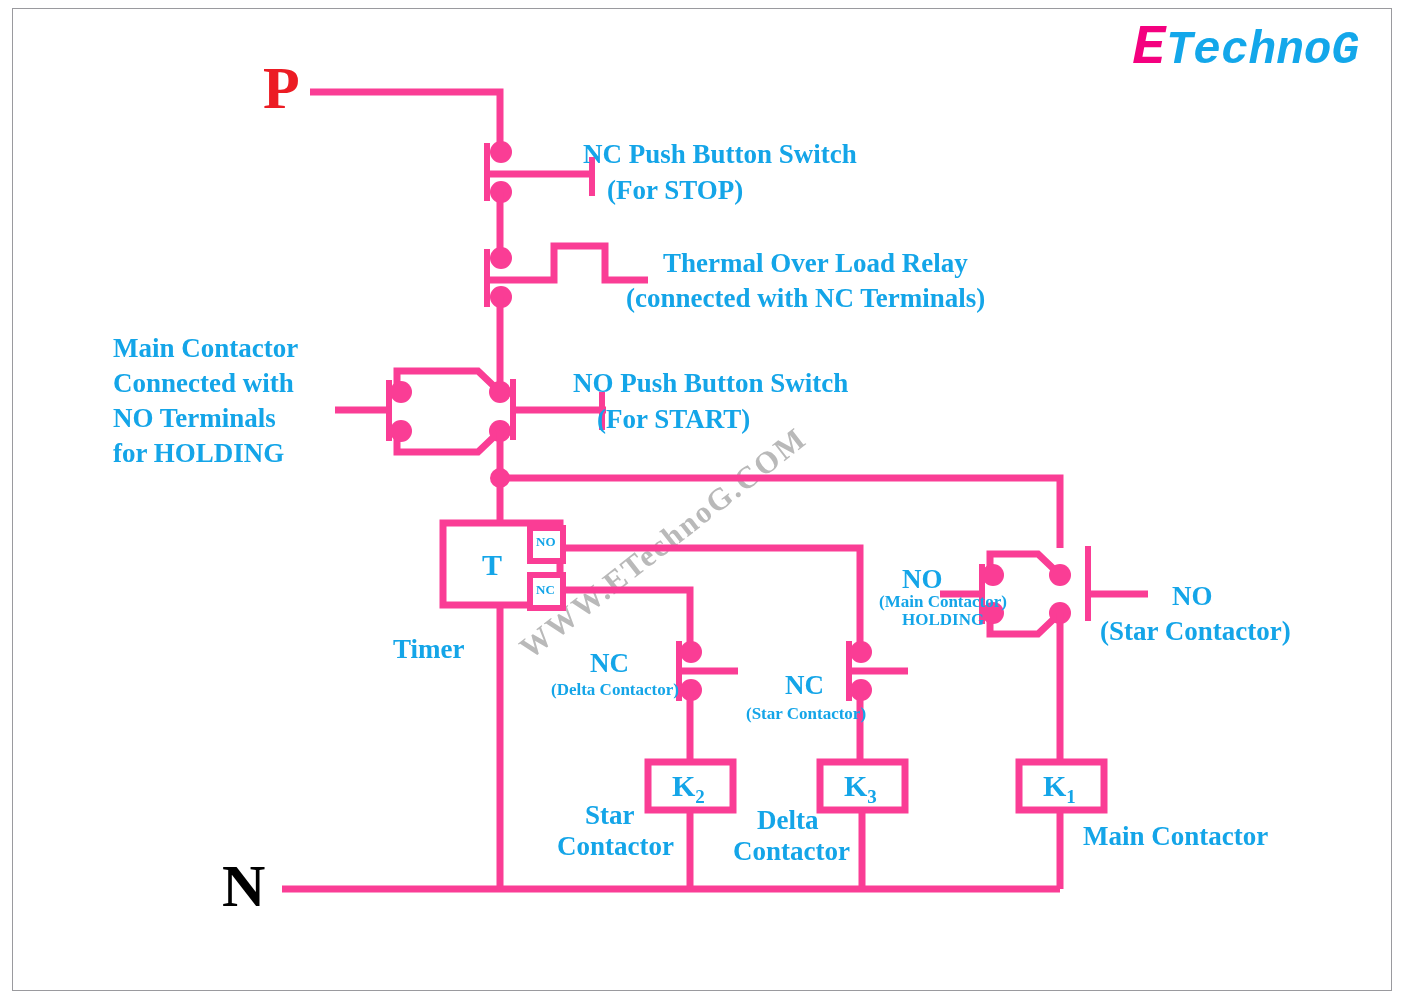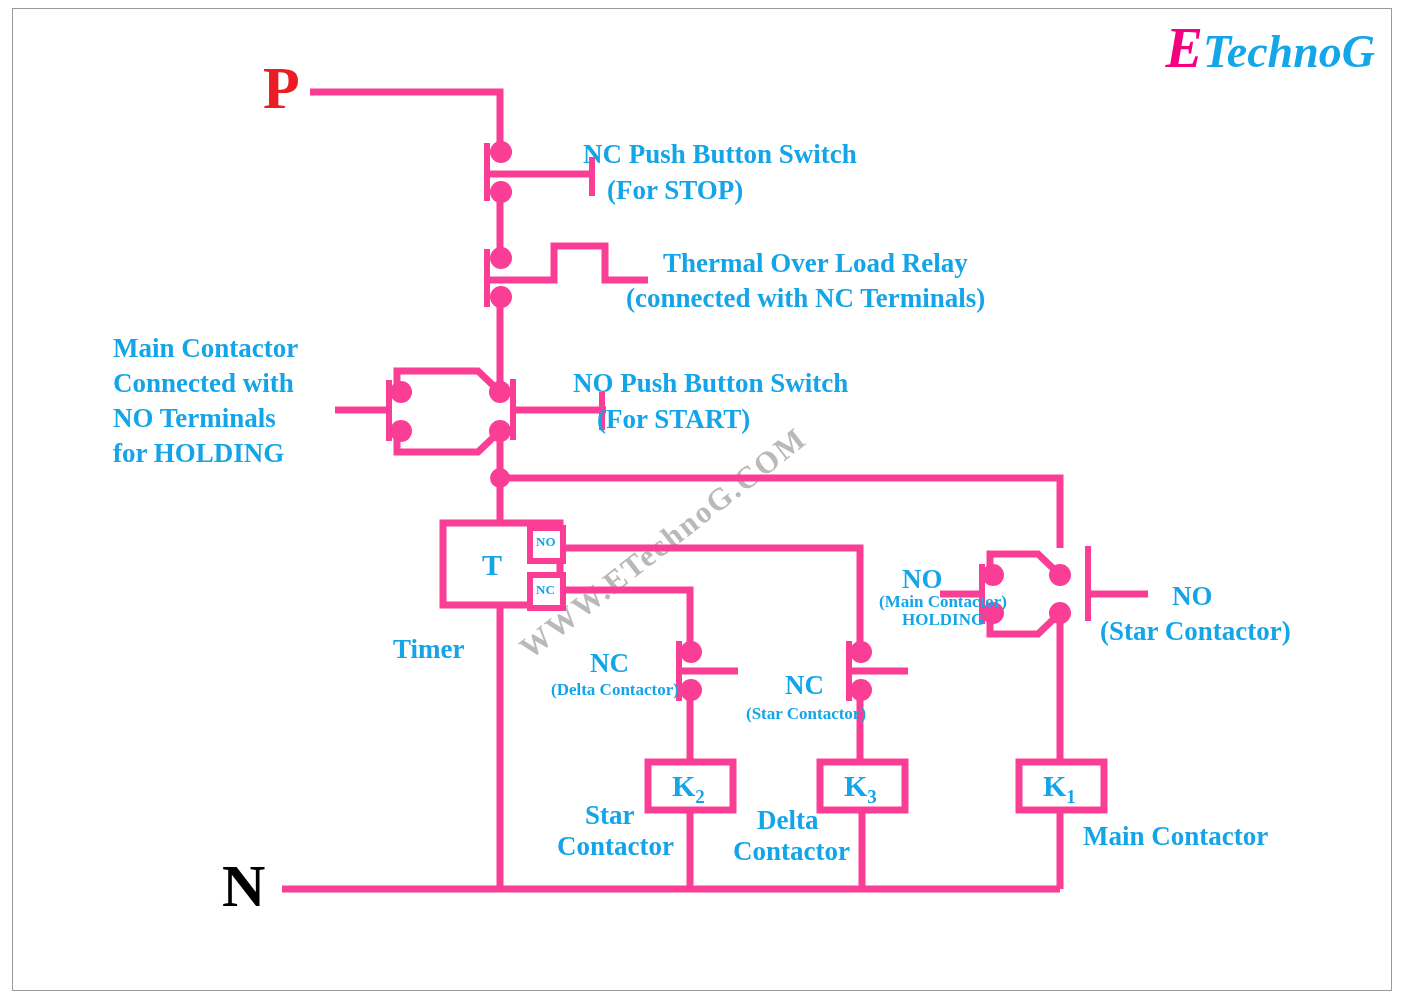--- a/index.html
+++ b/index.html
@@ -105,23 +105,23 @@
   }
   .watermark {
     font-family: "Liberation Serif", serif;
     fill: #b9b9b9;
     font-weight: bold;
     font-size: 31px;
     letter-spacing: 2px;
   }
   #logo {
     position: absolute;
-    right: 28px;
+    right: 44px;
     top: 20px;
-    font-family: Liberation Serif, serif;
+    font-family: Liberation Mono, monospace;
     font-style: italic;
     font-weight: bold;
     font-size: 46px;
     white-space: nowrap;
     line-height: 1;
   }
   #logo .logo-e { color: #f4007f; font-size: 56px; }
   #logo .logo-rest { color: #13a7ea; }
 </style>
 </head>

